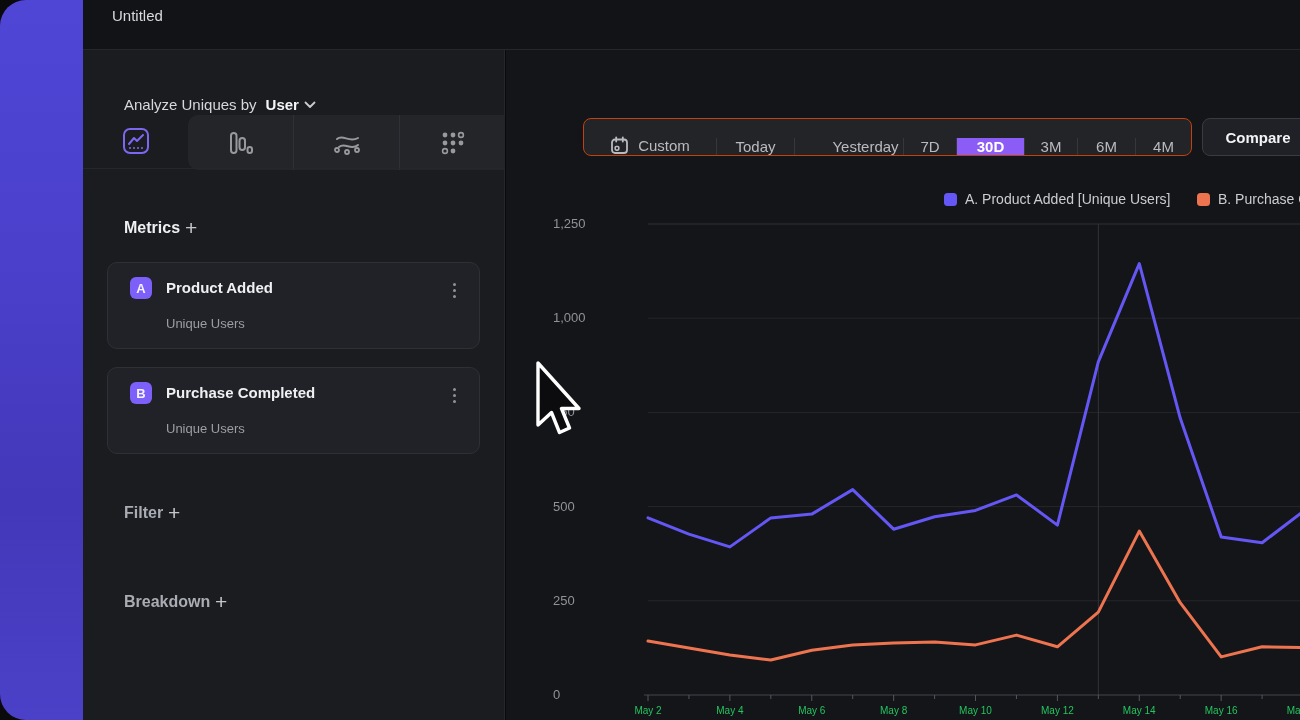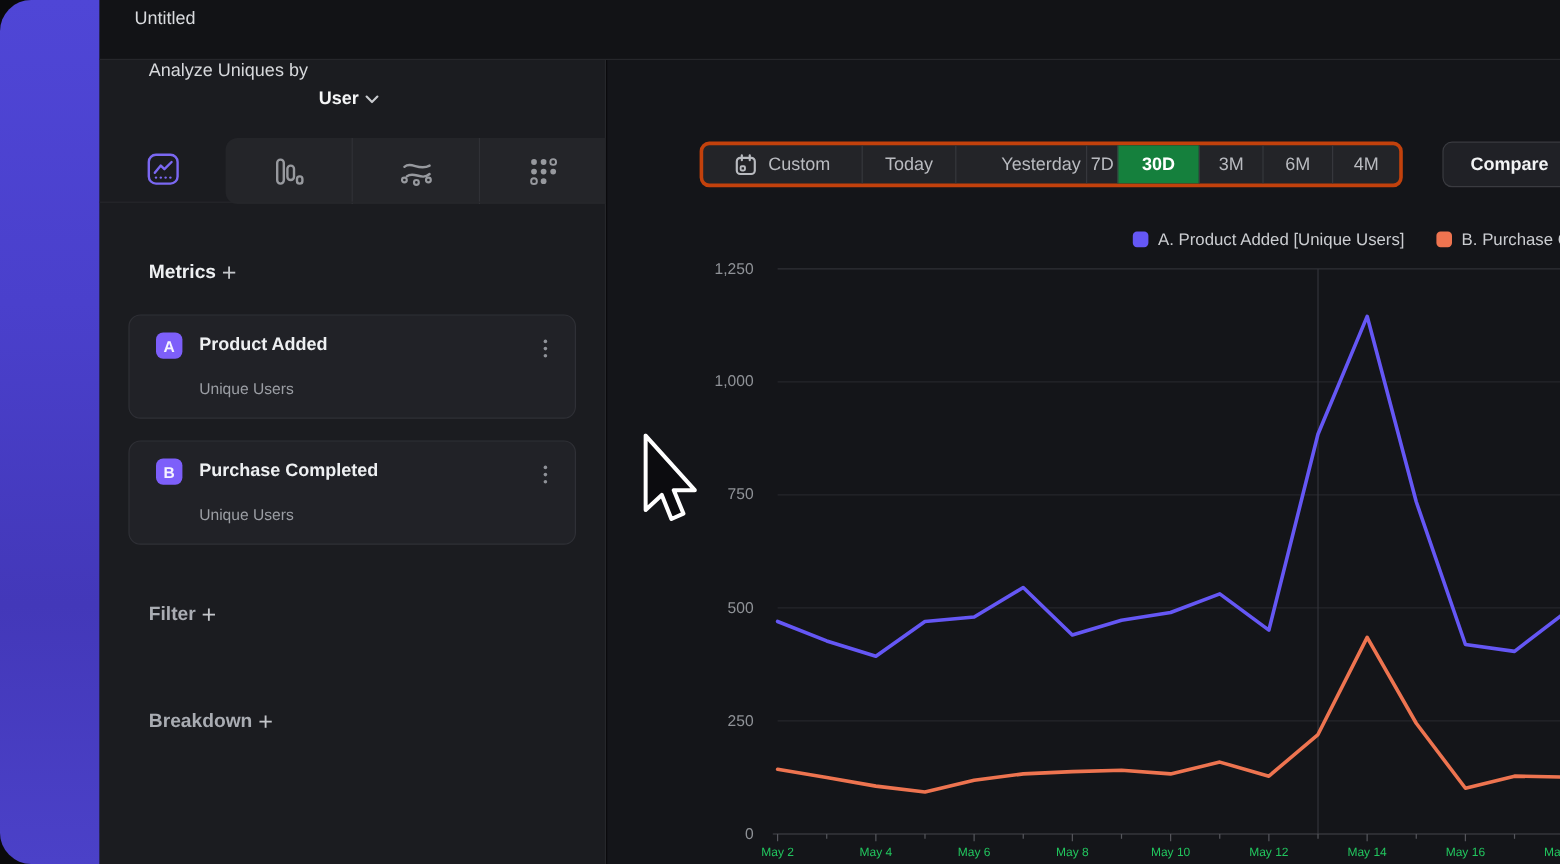--- a/index.html
+++ b/index.html
@@ -24,21 +24,21 @@
   .topbar .title{
     position:absolute; left:29px; top:7px; font-size:15px; color:#d8dadd;
   }
   
   .sidebar{
     position:absolute; left:83px; top:50px; width:422px; height:670px;
     background:#1b1c20; border-right:1px solid #26272b;
   }
   .analyze-row{
     position:absolute; left:41px; top:0; height:63px;
-    display:flex; align-items:flex-start; gap:9px;
+    display:flex; align-items:flex-end; gap:9px;
   }
   .analyze-row .lbl{ font-size:15px; color:#d6d8db; }
   .analyze-row .val{ font-size:15px; font-weight:700; color:#f4f5f6; display:flex; align-items:center; gap:5px;margin-top:24px;}
   
   .tabs-row{ position:absolute; left:0; top:63px; width:422px; height:55px; }
   .tab-sel{
     position:absolute; left:0; top:0; width:105px; height:55px;
     display:flex; align-items:center; justify-content:center;
   }
   .tabs-rest{
@@ -78,49 +78,50 @@
     display:flex; flex-direction:column; align-items:center; justify-content:center; gap:3px; cursor:pointer;}
   .kebab i{ width:3px; height:3px; border-radius:50%; background:#8f9298; }
   
   .main{
     position:absolute; left:506px; top:50px; width:794px; height:670px;
     background:#141519;
   }
   
   .timebar{
     position:absolute; left:77px; top:68px; height:38px;
-    display:flex; border:3px solid #c2410c; border-radius:8px; overflow:hidden;
+    display:flex; border:1px solid #c2410c; border-radius:8px; overflow:hidden;
     background:#232428;
+    align-items:flex-end;
   }
   .seg{
     display:flex; align-items:center; justify-content:center; gap:9px;
     font-size:15px; color:#b9bbc0; border-left:1px solid #36373c; cursor:pointer;
   }
   .seg:first-child{ border-left:none; }
   .seg:nth-child(1){ width:132px; }
   .seg:nth-child(2){ width:78px; }
   .seg:nth-child(3){ width:109px;padding-left:33px; }
-  .seg:nth-child(4){ width:26px; }
+  .seg:nth-child(4){ width:53px; }
   .seg:nth-child(5){ width:68px; }
   .seg:nth-child(6){ width:53px; }
   .seg:nth-child(7){ width:58px; }
   .seg:nth-child(8){ width:56px; }
-  .seg.sel{ background:#15803d; color:#ffffff; font-weight:700; }
+  .seg.sel{ background:#8b5cf6; color:#ffffff; font-weight:700; }
   .compare-btn{
     position:absolute; left:696px; top:68px; width:112px; height:38px;
     border:1px solid #3a3b40; border-radius:8px; background:#202126;
     display:flex; align-items:center; justify-content:center;
     font-size:15px; font-weight:700; color:#f2f3f4; cursor:pointer;
   }
   
   .legend-item{ position:absolute; top:141px; height:16px; display:flex; align-items:center; gap:8px; cursor:pointer;}
   .legend-swatch{ width:13px; height:13px; border-radius:3.5px; flex:0 0 auto; }
   .legend-label{ font-size:14px; color:#cbcdd1; white-space:nowrap; }
   
-  .ytick{ position:absolute; width:75px; text-align:right; font-size:13px; color:#8f9297; }
+  .ytick{ position:absolute; width:75px; text-align:left; font-size:13px; color:#8f9297; }
   .xtick{ position:absolute; width:60px; text-align:center; font-size:10px; color:#22c55e; white-space:nowrap; }
   svg.chart{ position:absolute; left:0; top:0; overflow:visible; }
   .cursor{ position:absolute; left:536px; top:361px; z-index:50; pointer-events:none; }
   .icon-svg{ display:block; }
 </style>
 </head>
 <body>
 
 <div class="accent-strip"></div>
 

